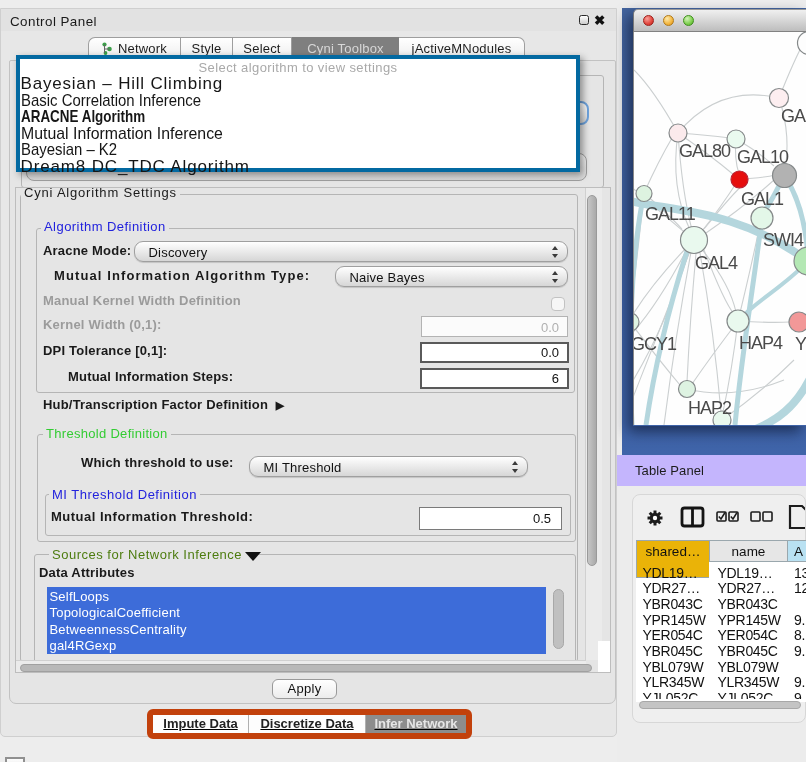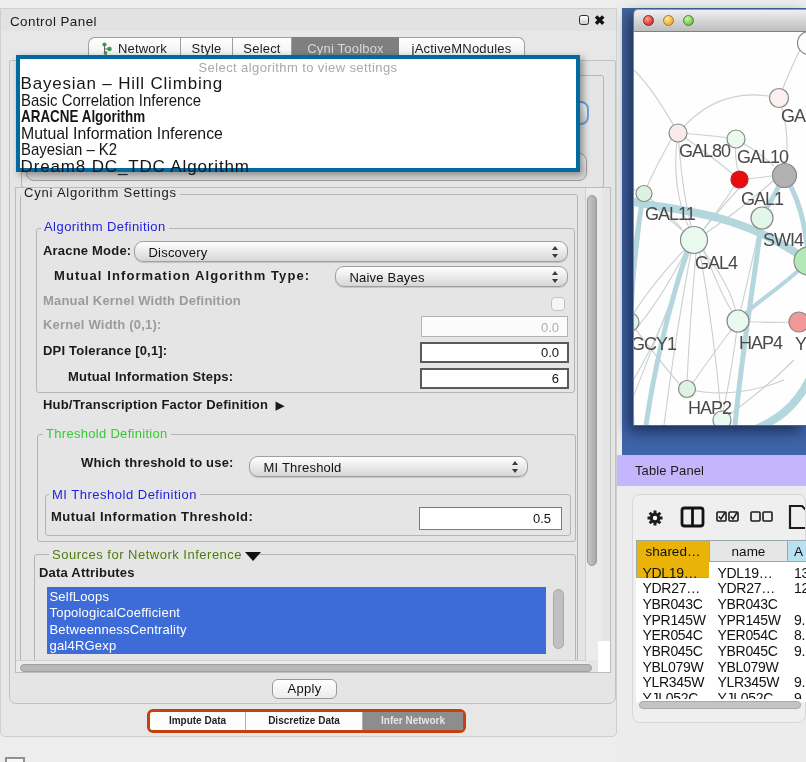--- a/index.html
+++ b/index.html
@@ -292,21 +292,21 @@
       <div class="abs" style="left:571px;top:7px;width:10px;height:371px;border-radius:5px;background:linear-gradient(90deg,#c6c6c6,#a9a9a9);border:1px solid #999;box-sizing:border-box;"></div>
       <div class="abs" style="left:586px;top:0;width:10px;height:472px;background:#e5e5e5;"></div>
 
       <div class="abs" style="left:0px;top:472px;width:570px;height:14px;background:#ebebeb;border-top:1px solid #d0d0d0;"></div>
       <div class="abs" style="left:4px;top:476px;width:572px;height:8px;border-radius:4px;background:#b8b8b8;border:1px solid #a0a0a0;box-sizing:border-box;"></div>
       <div class="abs" style="left:582px;top:453px;width:14px;height:33px;background:#fff;"></div>
     </div>
 
     <div class="abs" style="left:271px;top:670px;width:65px;height:20px;border:1px solid #999;border-radius:6px;background:linear-gradient(#fff,#ececec);box-sizing:border-box;text-align:center;font-size:13px;line-height:18px;color:#111;letter-spacing:0.3px;">Apply</div>
 
-    <div class="abs" style="left:146px;top:700px;height:18px;display:flex;font-size:10px;font-weight:bold;border:3px solid #c2410c;border-radius:6px;overflow:hidden;box-sizing:content-box;">
+    <div class="abs" style="left:146px;top:700px;height:18px;display:flex;font-size:13px;font-weight:bold;border:6px solid #c2410c;border-radius:6px;overflow:hidden;box-sizing:content-box;text-decoration:underline;">
       <div style="background:#fdfdfd;color:#222;width:96px;text-align:center;line-height:17px;border-right:1px solid #b0b0b0;box-sizing:border-box;">Impute Data</div>
       <div style="background:#fdfdfd;color:#222;width:117px;text-align:center;line-height:17px;border-right:1px solid #b0b0b0;box-sizing:border-box;">Discretize Data</div>
       <div style="background:#8d8d8d;color:#e6e6e6;width:100px;text-align:center;line-height:17px;box-sizing:border-box;">Infer Network</div>
     </div>
   </div>
 
   <div class="abs" style="left:5px;top:757px;width:20px;height:12px;border:2px solid #909090;background:linear-gradient(#fdfdfd,#e9e9e9);box-sizing:border-box;"></div>
 
   <div class="abs" style="left:16px;top:55px;width:564px;height:117px;background:#ffffff;border:4px solid #0369a1;box-shadow:3px 3px 7px rgba(0,0,0,.4);box-sizing:border-box;">
     <div style="text-align:center;color:#a9a9a9;font-size:13px;letter-spacing:0.4px;padding-top:1px;">Select algorithm to view settings</div>

